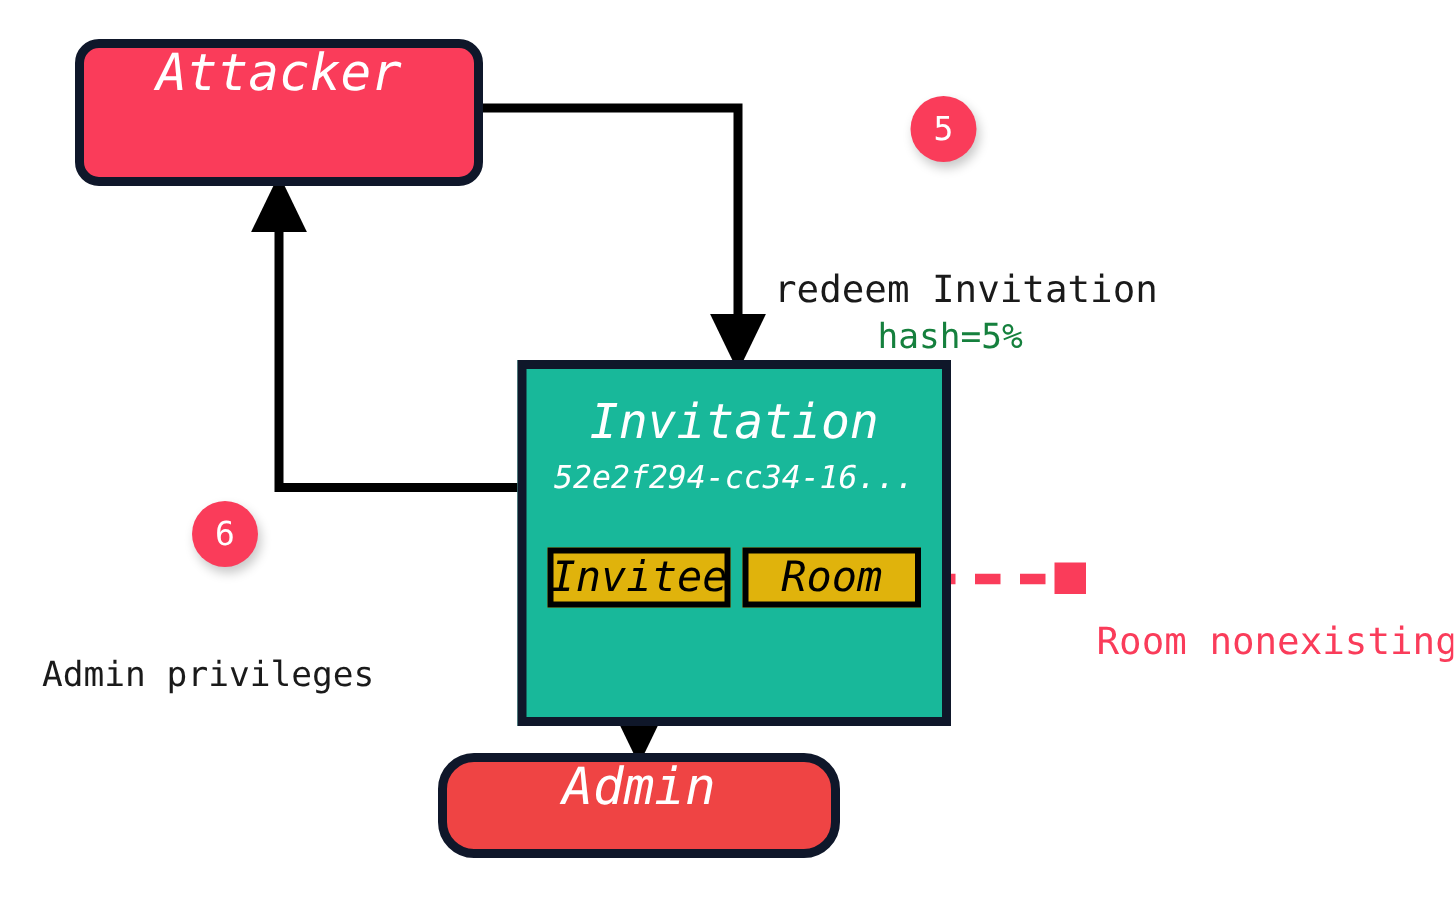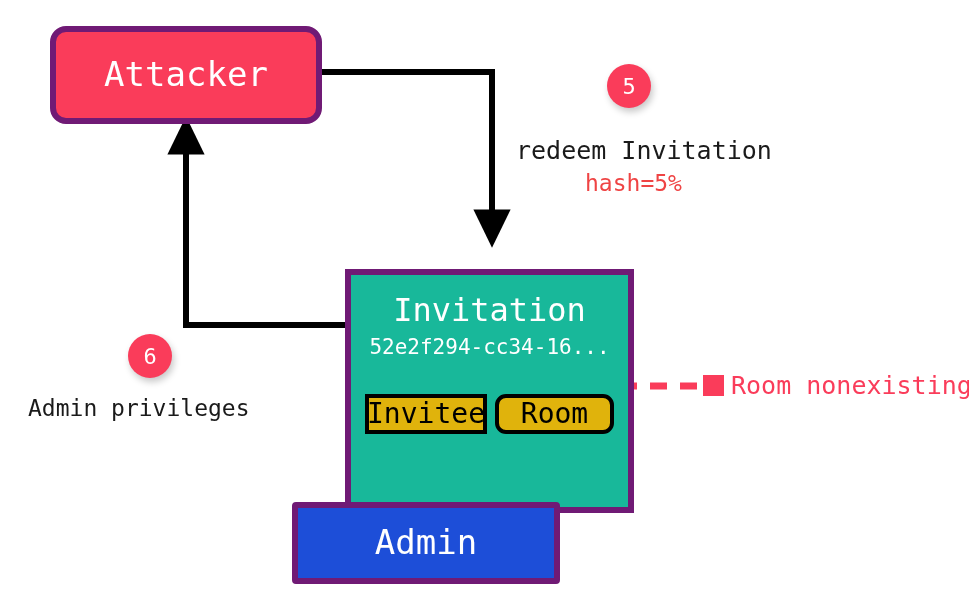--- a/index.html
+++ b/index.html
@@ -25,23 +25,24 @@
     width: 969px;
     height: 614px;
     pointer-events: none;
   }
 
   
   .node {
     position: absolute;
     box-sizing: border-box;
     display: flex;
-    align-items: center;
+    align-items: flex-start;
     justify-content: center;
-    border: 6px solid #701a75;
+    border: 6px solid #0f172a;
+    font-style: italic;
   }
   .node-label {
     font-family: "DejaVu Sans Mono", "Liberation Mono", monospace;
     line-height: 1.05;
     white-space: nowrap;
   }
 
   #node-attacker {
     left: 50px;
     top: 26px;
@@ -52,40 +53,39 @@
   }
   #node-attacker .node-label {
     color: #ffffff;
     font-size: 34px;
   }
 
   #node-admin {
     left: 292px;
     top: 502px;
     width: 268px;
-    height: 82px;
-    background: #1d4ed8;
-    border-radius: 4px;
+    height: 70px;
+    background: #ef4444;
+    border-radius: 24px;
   }
   #node-admin .node-label {
     color: #ffffff;
     font-size: 34px;
   }
 
   
   #node-invitation {
     left: 345px;
     top: 240px;
     width: 289px;
     height: 244px;
     background: #18B89A;
     border-radius: 0;
     display: block;
     padding: 0;
-    margin-top: 29px;
   }
   #invitation-title {
     color: #ffffff;
     font-size: 32px;
     text-align: center;
     margin-top: 16px;
     white-space: nowrap;
   }
   #invitation-uuid {
     color: #ffffff;
@@ -109,21 +109,21 @@
     height: 40px;
     display: flex;
     align-items: center;
     justify-content: center;
   }
   .field-box .node-label {
     color: #000000;
     font-size: 28px;
   }
   #field-invitee { width: 122px; }
-  #field-room { width: 119px; border-radius: 11px; }
+  #field-room { width: 119px; }
 
   
   .step-badge {
     position: absolute;
     width: 44px;
     height: 44px;
     border-radius: 50%;
     background: #FA3C5A;
     color: #ffffff;
     display: flex;
@@ -134,32 +134,33 @@
     box-shadow: 2px 4px 7px rgba(0,0,0,0.22);
   }
   #badge-5 { left: 607px; top: 64px; }
   #badge-6 { left: 128px; top: 334px; }
 
   
   .annotation {
     position: absolute;
     font-family: "DejaVu Sans Mono", "Liberation Mono", monospace;
     white-space: nowrap;
+    margin-top: 42px;
   }
   #label-redeem {
     left: 516px;
     top: 136px;
     font-size: 25px;
     color: #1A1A1A;
   }
   #label-hash {
     left: 585px;
     top: 170px;
     font-size: 23px;
-    color: #ef4444;
+    color: #15803d;
   }
   #label-admin-privileges {
     left: 28px;
     top: 395px;
     font-size: 23px;
     color: #1A1A1A;
   }
   #label-room-nonexisting {
     left: 731px;
     top: 371px;

